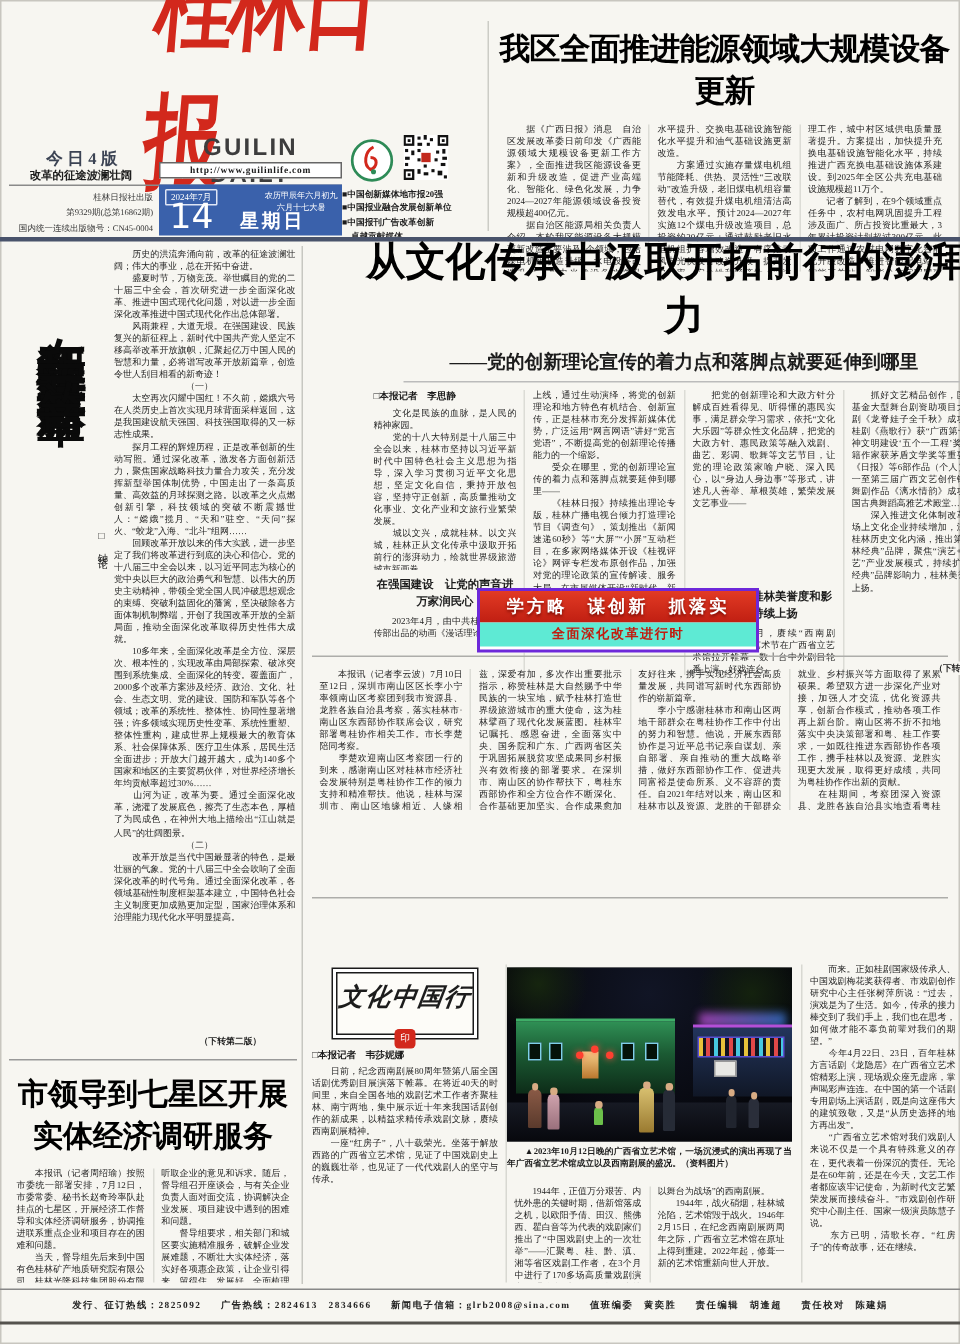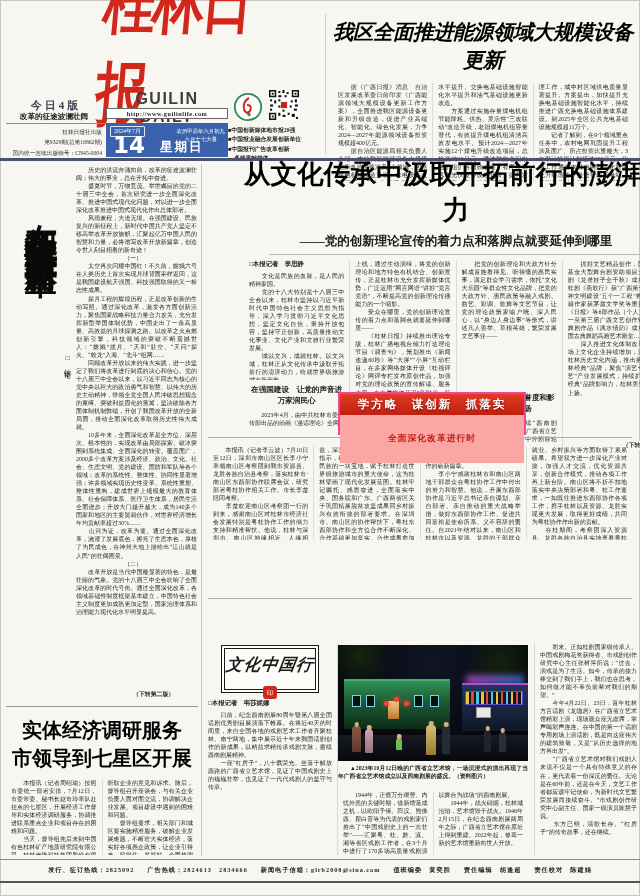--- a/index.html
+++ b/index.html
@@ -29,30 +29,30 @@
     color:#333;white-space:pre-line;}
   #englishTitle{left:106px;top:90px;width:122px;text-align:center;font-size:16px;font-weight:900;
     letter-spacing:1.5px;color:#3d3d3d;font-family:"Liberation Sans","DejaVu Sans",sans-serif;}
   #websiteBox{left:106px;top:108px;width:120px;border:1px solid #666;font-size:6.3px;
     letter-spacing:.5px;text-align:center;padding:1px 0;font-weight:bold;background:#fff;}
   #dateBox{left:106px;top:123px;width:122px;height:34px;background:#3a61ab;color:#fff;}
   .date-ym{position:absolute;left:4px;top:3px;font-size:6px;border:1px solid #dfe6f5;
     padding:0 3px;border-radius:1px;}
   .date-lunar{position:absolute;right:3px;top:4px;font-size:5.4px;line-height:1.5;
     text-align:center;white-space:pre-line;}
-  .date-day{position:absolute;left:7px;top:9px;font-size:23px;font-weight:700;
+  .date-day{position:absolute;left:7px;top:9px;font-size:23px;font-weight:400;
     font-family:"DejaVu Sans",sans-serif;}
   .date-weekday{position:absolute;left:54px;top:16px;font-size:12.5px;font-weight:bold;letter-spacing:2px;text-align:right;}
   #mediaLogo{left:233px;top:92px;width:30px;height:30px;}
   #qrCode{left:269px;top:90px;width:30px;height:30px;}
   #badgeList{left:228px;top:126px;width:102px;font-size:5.8px;font-weight:bold;line-height:1.62;
     white-space:pre-line;}
   #headerVertRule{left:325px;top:14px;width:1px;height:140px;background:#ccccc6;}
   #energyArt{left:333px;top:12px;width:300px;height:145px;}
-  #energyArt .headline{font-size:20.5px;margin-top:6px;letter-spacing:-.5px;font-style:italic;}
+  #energyArt .headline{font-size:20.5px;margin-top:6px;letter-spacing:-.5px;}
   #energyArt .cols{margin-top:9px;height:98px;}
   #headerDivider{left:0;top:158px;width:640px;height:3px;background:#49536b;}
 
   
   #verticalHeadline{left:15px;top:198px;width:48px;height:516px;writing-mode:vertical-rl;
     text-orientation:upright;font-size:33px;font-weight:900;letter-spacing:3px;color:#0a0a0a;
     font-family:"DejaVu Sans","Liberation Sans",sans-serif;}
   #editorialByline{left:62px;top:354px;writing-mode:vertical-rl;text-orientation:upright;
     font-size:6.8px;letter-spacing:2px;color:#222;}
   #editorialBody{left:76px;top:166px;width:121px;height:532px;}
@@ -62,26 +62,26 @@
   #cityArt .headline{font-size:20px;line-height:1.4;margin-top:4px;}
   #cityArt .cols{margin-top:7px;height:76px;}
   #mainVertRule{left:201px;top:164px;width:1px;height:692px;background:#c7c7c1;}
 
   
   #cultureArt{left:208px;top:152px;width:424px;height:271px;margin-left:36px;}
   #cultureArt .headline{font-size:26.5px;margin-top:4px;}
   #cultureArt .subtitle{font-size:12.5px;font-weight:bold;text-align:center;margin:5px auto 0;
     padding-bottom:4px;border-bottom:1px solid #bbb;width:88%;}
   #cultureArt .cols{margin-top:5px;height:190px;}
-  #cultureBanner{left:338px;top:392px;width:184px;height:39px;border:2px solid #ec4899;
+  #cultureBanner{left:318px;top:392px;width:184px;height:39px;border:2px solid #6d28d9;
     background:#fff;z-index:3;}
   #cultureBanner .b1{background:linear-gradient(#e23a24,#c01f12);color:#fff;font-size:11.5px;
     font-weight:900;text-align:center;letter-spacing:2px;padding:3px 0;text-shadow:0 1px 2px #7a0d05;}
-  #cultureBanner .b2{background:#fca5a5;color:#c21d10;font-size:8.8px;font-weight:900;
-    text-align:center;padding:18px 0;letter-spacing:1px;}
+  #cultureBanner .b2{background:#5eead4;color:#c21d10;font-size:8.8px;font-weight:900;
+    text-align:center;padding:2px 0;letter-spacing:1px;}
   #rule2{left:208px;top:437px;width:424px;height:1px;background:#adadaa;}
 
   
   #shenzhenArt{left:208px;top:440px;width:424px;height:156px;}
   #shenzhenArt .headline{font-size:25px;margin-top:3px;}
   #shenzhenArt .subtitle{font-size:13px;font-weight:bold;text-align:center;margin-top:4px;letter-spacing:1px;}
   #shenzhenArt .cols{margin-top:6px;height:94px;}
   #rule3{left:208px;top:598px;width:424px;height:1px;background:#adadaa;}
 
   
@@ -246,22 +246,22 @@
 　　回顾改革开放以来的伟大实践，进一步坚定了我们将改革进行到底的决心和信心。党的十八届三中全会以来，以习近平同志为核心的党中央以巨大的政治勇气和智慧、以伟大的历史主动精神，带领全党全国人民冲破思想观念的束缚、突破利益固化的藩篱，坚决破除各方面体制机制弊端，开创了我国改革开放的全新局面，推动全面深化改革取得历史性伟大成就。
 　　10多年来，全面深化改革是全方位、深层次、根本性的，实现改革由局部探索、破冰突围到系统集成、全面深化的转变。覆盖面广，2000多个改革方案涉及经济、政治、文化、社会、生态文明、党的建设、国防和军队等各个领域；改革的系统性、整体性、协同性显著增强；许多领域实现历史性变革、系统性重塑、整体性重构，建成世界上规模最大的教育体系、社会保障体系、医疗卫生体系，居民生活全面进步；开放大门越开越大，成为140多个国家和地区的主要贸易伙伴，对世界经济增长年均贡献率超过30%……
 　　山河为证，改革为要。通过全面深化改革，浇灌了发展底色，擦亮了生态本色，厚植了为民成色，在神州大地上描绘出“江山就是人民”的壮阔图景。
 　　　　　　　　（二）
 　　改革开放是当代中国最显著的特色，是最壮丽的气象。党的十八届三中全会吹响了全面深化改革的时代号角。通过全面深化改革，各领域基础性制度框架基本建立，中国特色社会主义制度更加成熟更加定型，国家治理体系和治理能力现代化水平明显提高。</div>
   <div class="abs jump" id="editorialJump">（下转第二版）</div>
   <div class="abs" id="leftRule"></div>
 
   <div class="abs" id="cityArt">
     <div class="headline">
+      <div>市领导到七星区开展</div>
       <div>实体经济调研服务</div>
-      <div>市领导到七星区开展</div>
     </div>
     <div class="cols">
       <div class="col smalltext">　　本报讯（记者周绍瑜）按照市委统一部署安排，7月12日，市委常委、秘书长赵奇玲率队赴挂点的七星区，开展经济工作督导和实体经济调研服务，协调推进联系重点企业和项目存在的困难和问题。
 　　当天，督导组先后来到中国有色桂林矿产地质研究院有限公司、桂林光隆科技集团股份有限公司、桂林芳翔光通信技术有限公司、汇东果露酒发力店、桂海国际商贸物流中心，走进企业展厅、生产车间，详细了解企业当前生产经营、产品研发及项目建设等情况，认真</div>
       <div class="col smalltext">听取企业的意见和诉求。随后，督导组召开座谈会，与有关企业负责人面对面交流，协调解决企业发展、项目建设中遇到的困难和问题。
 　　督导组要求，相关部门和城区要实施精准服务，破解企业发展难题，不断壮大实体经济，落实好各项惠企政策，让企业引得来、留得住、发展好，全面梳理优化营商环境堵点弱项，全力疏通堵点环节，推动各项指标提速进位，为全市经济发展贡献力量。</div>
     </div>
   </div>
 
   <div class="abs" id="mainVertRule"></div>

